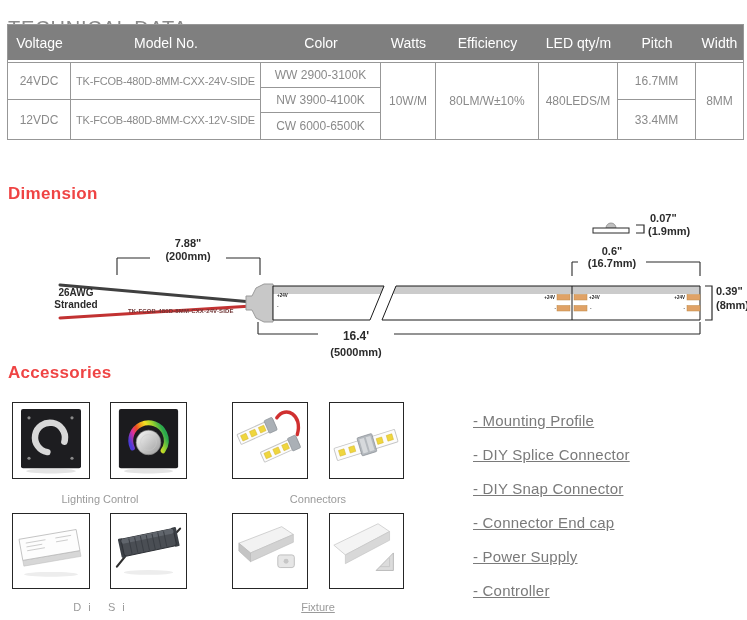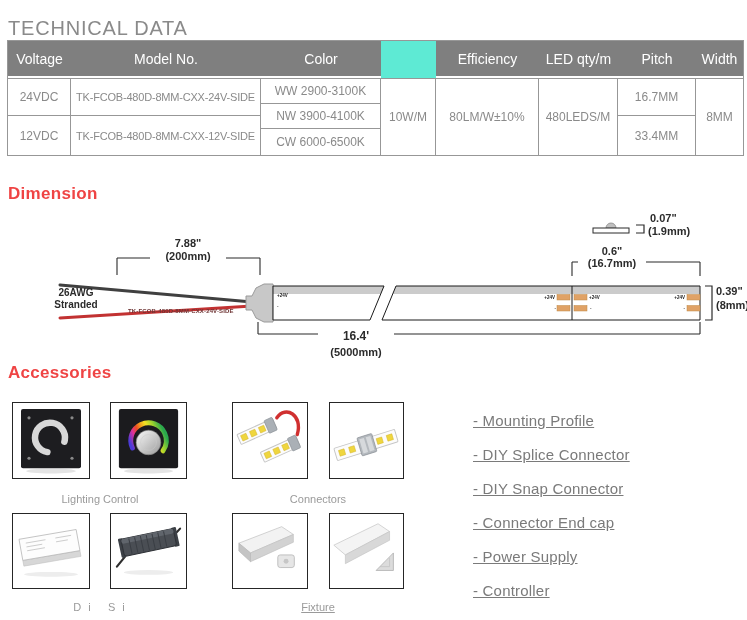--- a/index.html
+++ b/index.html
@@ -6,24 +6,24 @@
   .sheet { position:relative; width:747px; height:620px; background:#ffffff;
            font-family:"Liberation Sans", sans-serif; overflow:hidden; }
 
   
   .h-title { position:absolute; left:8px; top:17px; font-size:20px; font-weight:normal;
              color:#8a8a8a; letter-spacing:0.8px; }
   .h-sub   { position:absolute; font-size:17px; font-weight:bold; color:#ef4444;
              letter-spacing:0.3px; }
 
   
-  .spec-table { position:absolute; left:7px; top:40px; width:737px; height:116px;
+  .spec-table { position:absolute; left:7px; top:24px; width:737px; height:116px;
                 display:grid; grid-template-columns:63px 190px 120px 55px 103px 79px 78px 1fr;
                 grid-template-rows:37px repeat(6,1fr);
-                border:1px solid #979797; box-sizing:border-box; background:#5eead4; }
+                border:1px solid #979797; box-sizing:border-box; background:#b91c1c; }
   .th { background:#7f7f7f; color:#ffffff; font-size:14px; display:flex;
         align-items:center; justify-content:center; border-bottom:2px solid #ffffff; }
   .td { display:flex; align-items:center; justify-content:center; font-size:12px;
         color:#8a8a8a; border-right:1px solid #979797; border-bottom:1px solid #979797;
         background:#fff; }
   .td.bt { border-top:1px solid #979797; }
   .td.nr { border-right:none; }
   .td.nb { border-bottom:none; }
   .td.model { font-size:11px; letter-spacing:-0.2px; }
 
@@ -46,20 +46,21 @@
 <body>
 
 <div class="sheet">
 
   <div class="h-title">TECHNICAL DATA</div>
 
   <div class="spec-table">
     <div class="th" style="grid-area:1/1/2/2">Voltage</div>
     <div class="th" style="grid-area:1/2/2/3">Model No.</div>
     <div class="th" style="grid-area:1/3/2/4">Color</div>
+    <div class="th" style="grid-area:1/4/2/5">Watts</div>
     <div class="th" style="grid-area:1/5/2/6">Efficiency</div>
     <div class="th" style="grid-area:1/6/2/7">LED qty/m</div>
     <div class="th" style="grid-area:1/7/2/8">Pitch</div>
     <div class="th" style="grid-area:1/8/2/9">Width</div>
 
     <div class="td bt" style="grid-area:2/1/5/2">24VDC</div>
     <div class="td nb" style="grid-area:5/1/8/2">12VDC</div>
     <div class="td bt model" style="grid-area:2/2/5/3">TK-FCOB-480D-8MM-CXX-24V-SIDE</div>
     <div class="td nb model" style="grid-area:5/2/8/3">TK-FCOB-480D-8MM-CXX-12V-SIDE</div>
     <div class="td bt" style="grid-area:2/3/4/4">WW 2900-3100K</div>

